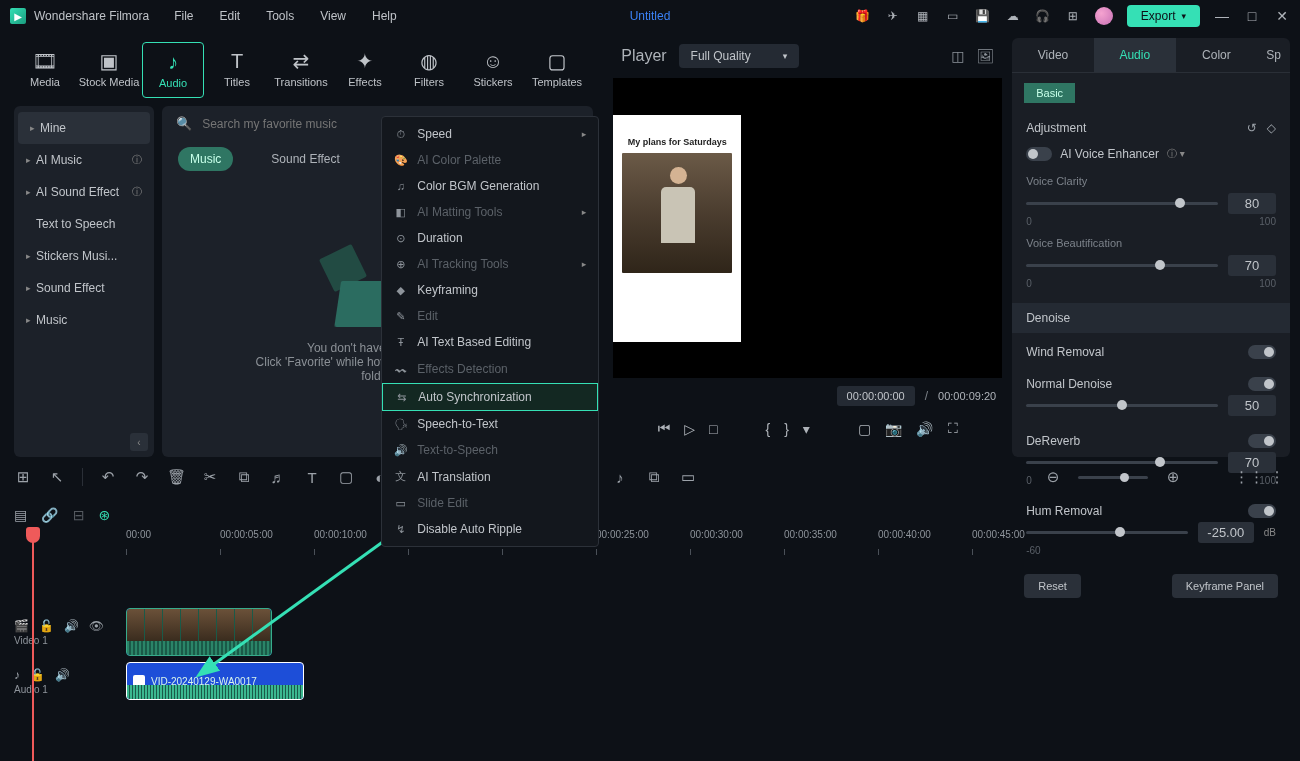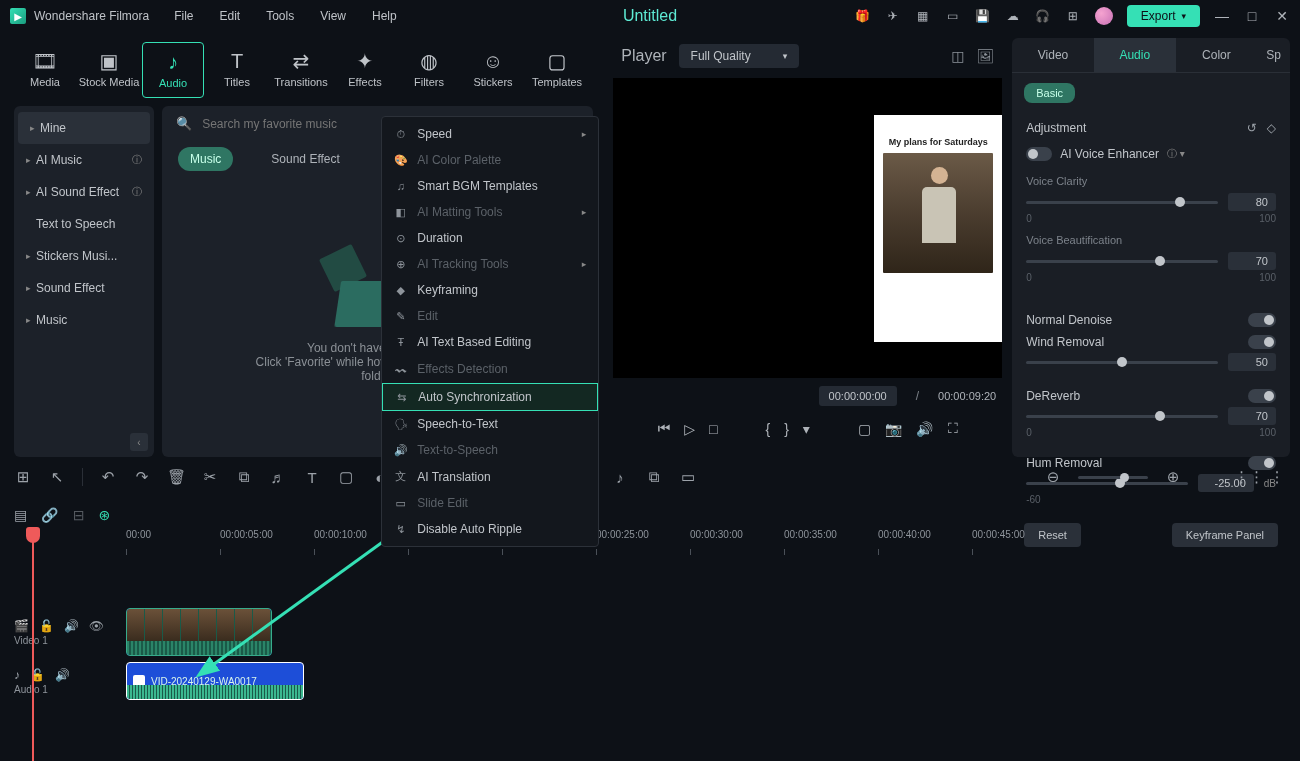--- a/index.html
+++ b/index.html
@@ -4,21 +4,21 @@
 <style>
 * { margin: 0; padding: 0; box-sizing: border-box; font-family: -apple-system, BlinkMacSystemFont, "Segoe UI", Arial, sans-serif; }
 body { background: #0d1117; color: #c5c8cc; font-size: 12px; width: 1300px; height: 761px; overflow: hidden; position: relative; }
 
 
 .titlebar { height: 32px; background: #0d1117; display: flex; align-items: center; padding: 0 10px; }
 .titlebar .logo { width: 16px; height: 16px; background: linear-gradient(135deg, #35e0b5, #1a9d7f); margin-right: 8px; border-radius: 2px; display:flex;align-items:center;justify-content:center;font-size:10px;color:#fff;}
 .titlebar .appname { font-size: 12px; color: #bfc3c8; margin-right: 25px; }
 .titlebar .menu { display: flex; gap: 26px; justify-content: space-between; }
 .titlebar .menu span { font-size: 12px; color: #bfc3c8; cursor: pointer; }
-.titlebar .center-title { position: absolute; left: 50%; transform: translateX(-50%); color: #5eead4; font-size: 16px; }
+.titlebar .center-title { position: absolute; left: 50%; transform: translateX(-50%); color: #3b82f6; font-size: 12px; }
 .titlebar .right-icons { margin-left: auto; display: flex; align-items: center; gap: 14px; }
 .titlebar .icon { width: 16px; height: 16px; color: #aeb3b9; cursor: pointer; display:flex;align-items:center;justify-content:center;}
 .titlebar .avatar { width:18px;height:18px;border-radius:50%;background:radial-gradient(circle at 35% 35%, #f5a3d0, #c870b5);}
 .titlebar .export-btn { background: #35e0b5; color: #0d1117; padding: 4px 14px; border-radius: 4px; font-size: 12px; display: flex; align-items: center; gap: 6px; cursor: pointer; }
 .titlebar .winctl { font-size: 14px; color:#aeb3b9; cursor:pointer; width:16px;text-align:center;}
 
 
 .main { display: flex; height: 425px; }
 .col-left { width: 608px; display: flex; flex-direction: column;}
 .col-mid { width: 412px; padding: 8px 10px 0 10px;}
@@ -61,53 +61,53 @@
 .ctx-item.highlight { border: 1.5px solid #35e0b5; background:#132822;}
 .ctx-item .cicon { width:13px; font-size:11px; color:#8e949b; text-align:center;}
 .ctx-item .arrow { margin-left:auto; font-size:9px; color:#888;}
 
 
 .player-head { display:flex; align-items:center; padding: 4px 8px 10px 8px; gap:12px;}
 .player-head .label { color:#aeb3b9; font-size:16px;}
 .quality-sel { background:#242a33; padding:5px 12px; border-radius:4px; display:flex; align-items:center; gap:32px; font-size:12px; color:#c1c5ca;cursor:pointer;}
 .player-head .spacer { flex:1;}
 .player-head .picon { color:#8e949b; font-size:14px; cursor:pointer;}
-.preview { height:300px; background:#000; position:relative; display:flex; align-items:center; justify-content:flex-end;}
+.preview { height:300px; background:#000; position:relative; display:flex; align-items:center; justify-content:flex-start;}
 .phone { width:128px; height:227px; background:#fff; position:relative;}
 .phead { font-size:9px; color:#222; text-align:center; padding:22px 0 6px 0; font-weight:600;}
 .pimg { width:110px;height:120px;margin:0 auto; background: linear-gradient(180deg, #6b5a47 0%, #4b3d2f 50%, #2f2519 100%); position:relative; border-radius:1px; overflow:hidden;}
 .pfig { position:absolute; left:36px; top:14px; width:40px; height:92px;}
 .pfig .head { width:17px;height:17px;border-radius:50%;background:#d4b393;margin:0 auto;}
 .pfig .body { width:34px;height:56px;background:#c9c4b5;margin:3px auto 0;border-radius:5px 5px 0 0;}
 
-.player-ctrl { display:flex; align-items:center; padding:8px 6px; gap:19px; font-size:12px;}
+.player-ctrl { display:flex; align-items:center; padding:8px 6px; gap:10px; font-size:12px;}
 .timecode { background:#242a33; padding:4px 10px; border-radius:3px; color:#c1c5ca; font-size:11px;}
 .slash { color:#7d838a;}
 .duration { color:#aeb3b9; font-size:11px;}
 .player-ctrl .spacer {flex:1;}
 .player-btns { display:flex; gap:14px; align-items:center; justify-content:center; margin-top:6px;}
 .player-btns .pbtn { color:#aeb3b9; font-size:14px; cursor:pointer;}
 .player-btns .gap { width:20px;}
 
 
 .rtabs { display:flex; border-bottom:1px solid #2a2f37;}
 .rtab { flex:1; padding:10px 0; text-align:center; font-size:12px; color:#aeb3b9; cursor:pointer;}
 .rtab.active { background:#2a3039; color:#35e0b5;}
-.basic-chip { margin:10px 12px; background:#2f7663; color:#c7ffe9; padding:4px 12px; border-radius:8px; font-size:11px; display:inline-block;}
+.basic-chip { margin:10px 12px; background:#2f7663; color:#c7ffe9; padding:4px 12px; border-radius:0; font-size:11px; display:inline-block;}
 .section { padding:8px 14px;}
 .section-head { display:flex; align-items:center; font-size:12px; color:#c1c5ca; margin-bottom:8px;}
 .section-head .sicons { margin-left:auto; display:flex; gap:10px; font-size:12px;color:#9ca2a9;}
 .toggle-row { display:flex; align-items:center; gap:8px; font-size:12px; color:#c1c5ca; padding:4px 0;}
 .toggle { width:26px; height:14px; background:#3a414b; border-radius:8px; position:relative; cursor:pointer;}
 .toggle::after { content:''; width:10px;height:10px;background:#c1c5ca;border-radius:50%;position:absolute;top:2px;left:2px;}
 .prop-label { font-size:11px; color:#7c828a; margin:10px 0 6px;}
 .slider-row { display:flex; align-items:center; gap:10px;}
 .slider { flex:1; height:3px; background:#3a414b; border-radius:2px; position:relative;}
 .slider .thumb { width:10px;height:10px;background:#c1c5ca;border-radius:50%;position:absolute;top:-4px; transform:translateX(-50%);}
-.slider-val { width:48px; background:#2a3039; padding:3px 8px; text-align:right; border-radius:3px; font-size:11px; color:#c1c5ca;}
+.slider-val { width:48px; background:#2a3039; padding:3px 0; text-align:center; border-radius:3px; font-size:13px; color:#c1c5ca;}
 .slider-ends { display:flex; justify-content:space-between; font-size:10px; color:#5a6068; margin-top:2px;}
 .denoise-head { background:#242a33; padding:8px 14px; font-size:12px; color:#c1c5ca; margin-top:6px;}
 .switch { width:28px;height:14px;background:#3a414b;border-radius:8px;position:relative;margin-left:auto;cursor:pointer;}
 .switch::after { content:'';width:10px;height:10px;background:#c1c5ca;border-radius:50%;position:absolute;top:2px;right:2px;}
 .panel-footer { margin-top:auto; display:flex; padding:10px 12px; gap:10px;}
 .panel-footer .btn { background:#2a3039; padding:6px 14px; border-radius:4px; font-size:11px; color:#c1c5ca; cursor:pointer;}
 .panel-footer .spacer{flex:1;}
 
 
 .toolbar { height:40px; background:#0d1117; display:flex; align-items:center; padding:0 14px; gap:16px;}
@@ -283,21 +283,21 @@
               <span class="cicon">⏱</span>
               <span>Speed</span>
               <span class="arrow">▸</span>
             </div>
           <div class="ctx-item disabled">
               <span class="cicon">🎨</span>
               <span>AI Color Palette</span>
             </div>
           <div class="ctx-item">
               <span class="cicon">♫</span>
-              <span>Smart BGM Templates</span>
+              <span>Color BGM Generation</span>
             </div>
           <div class="ctx-item disabled">
               <span class="cicon">◧</span>
               <span>AI Matting Tools</span>
               <span class="arrow">▸</span>
             </div>
           <div class="ctx-item">
               <span class="cicon">⊙</span>
               <span>Duration</span>
             </div>
@@ -432,27 +432,28 @@
           <div class="slider">
             <div class="thumb" style="left:70%"></div>
           </div>
           <div class="slider-val">70</div>
         </div>
       <div class="slider-ends">
           <span>0</span>
           <span>100</span>
         </div>
     </div>
+    <div class="denoise-head">Denoise</div>
     <div class="section">
+      <div class="toggle-row">
+          <span>Wind Removal</span>
+          <div class="switch"></div>
+        </div>
       <div class="toggle-row" style="margin-top:10px">
           <span>Normal Denoise</span>
-          <div class="switch"></div>
-        </div>
-      <div class="toggle-row">
-          <span>Wind Removal</span>
           <div class="switch"></div>
         </div>
       <div class="slider-row">
           <div class="slider">
             <div class="thumb" style="left:50%"></div>
           </div>
           <div class="slider-val">50</div>
         </div>
       <div class="toggle-row" style="margin-top:14px">
           <span>DeReverb</span>

